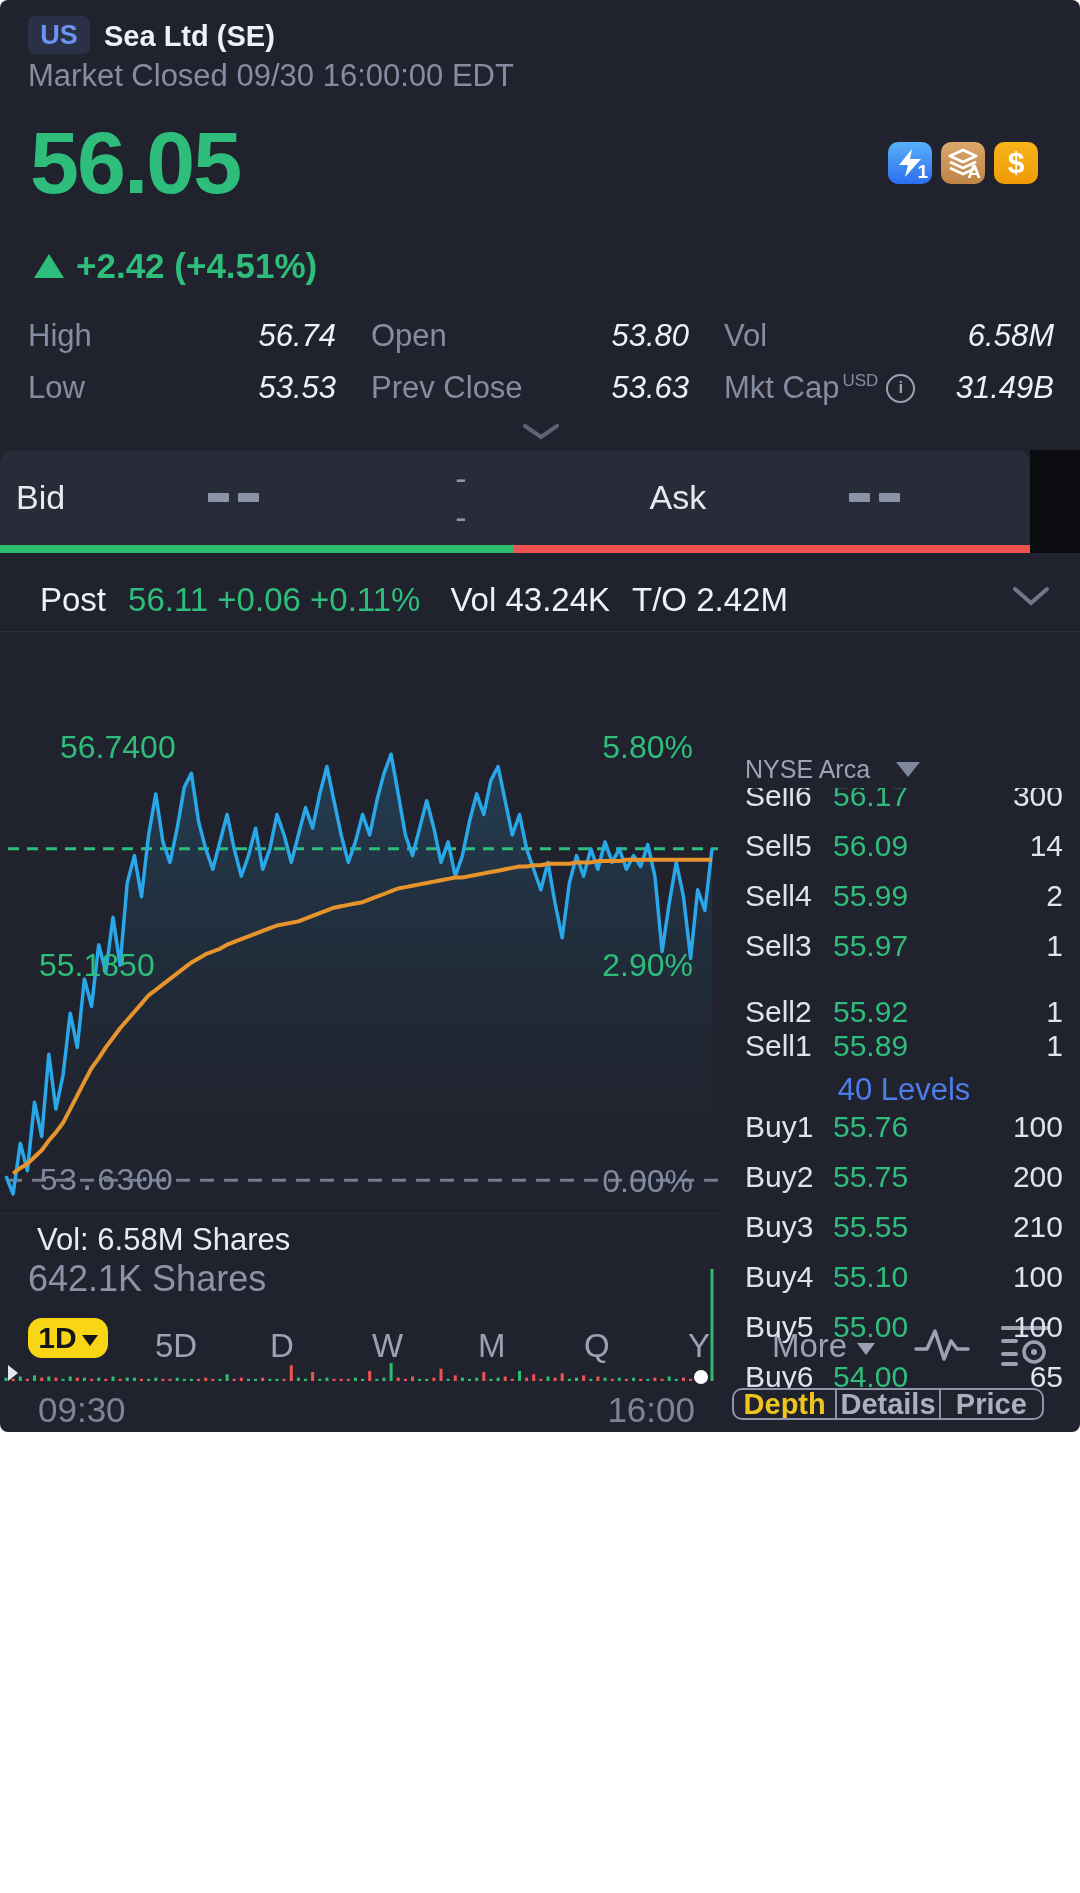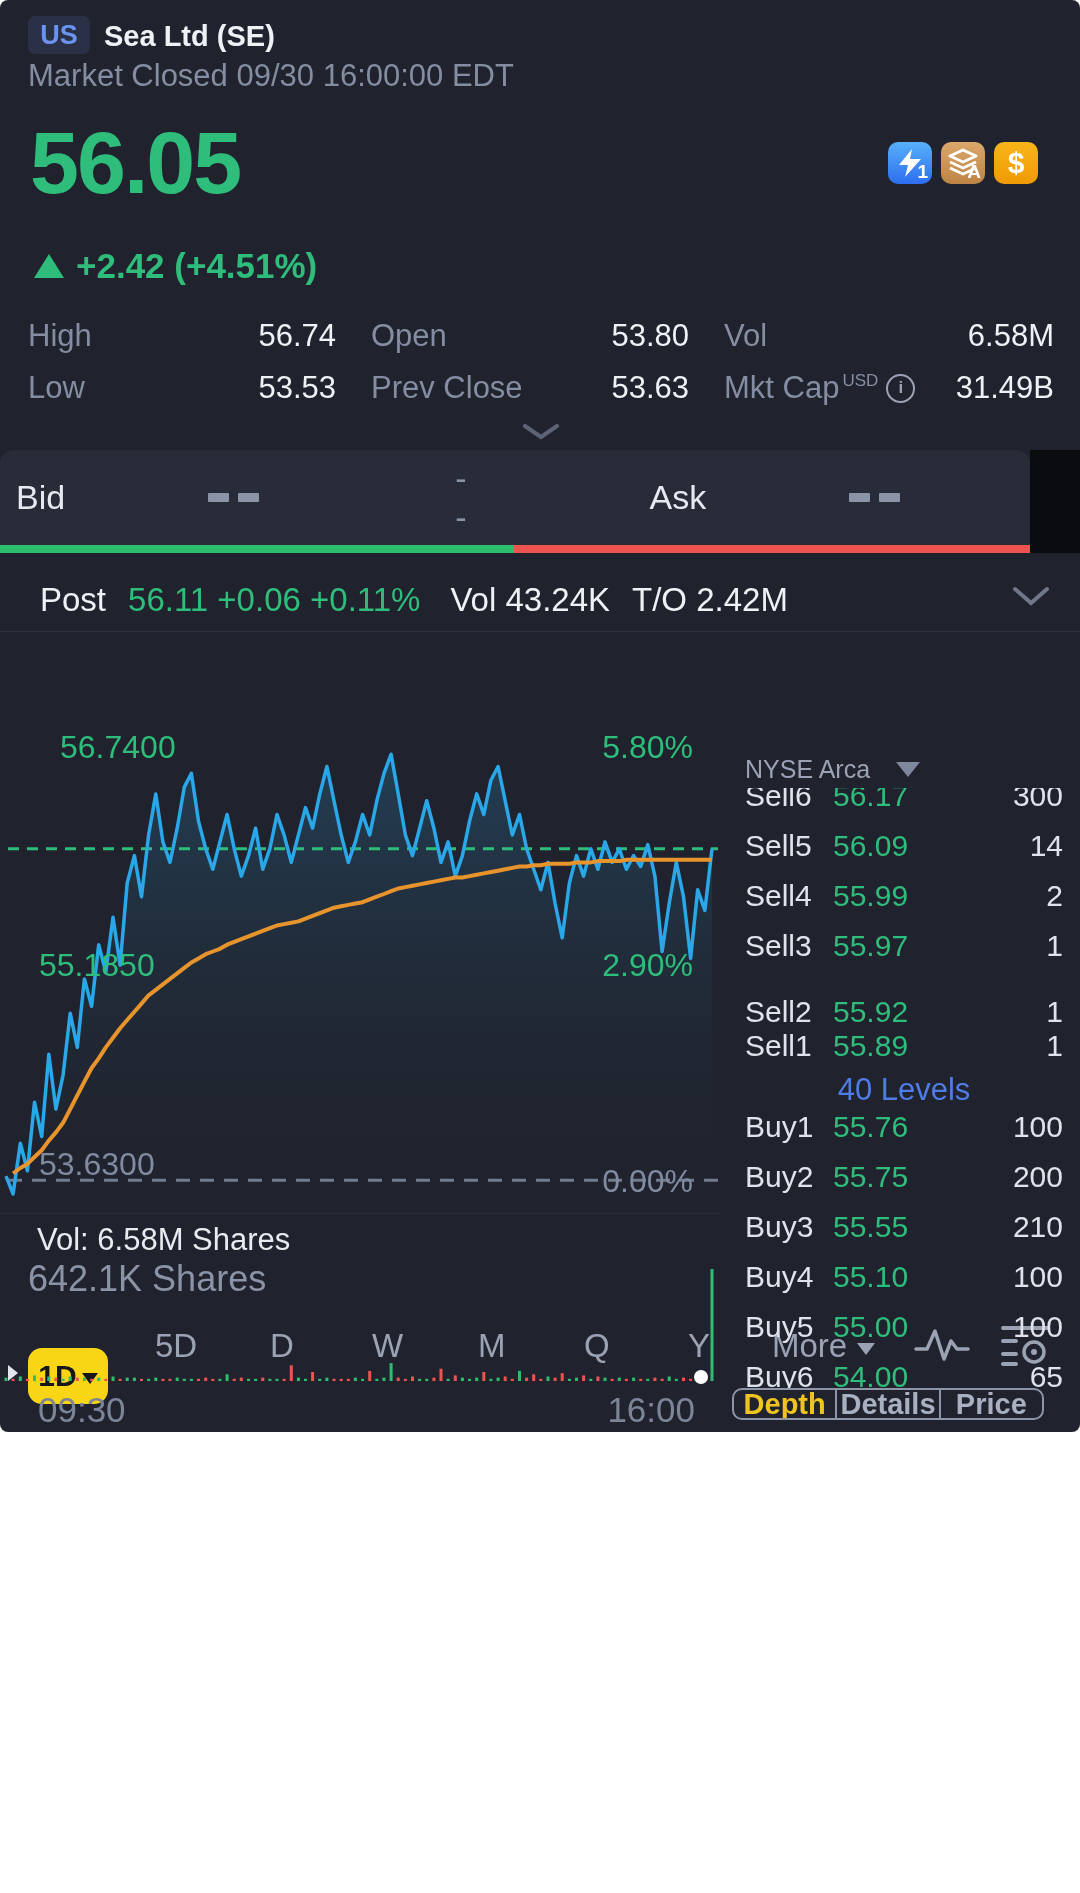--- a/index.html
+++ b/index.html
@@ -21,21 +21,21 @@
   #ic-stack{left:941px;background:linear-gradient(180deg,#dba76a,#bd8445);}
   #ic-dollar{left:994px;background:linear-gradient(180deg,#f8b519,#f09a06);font-size:30px;font-weight:700;}
   .badge-sub{position:absolute;right:4px;bottom:1px;font-size:19px;font-weight:700;color:#fff;}
 
   
   #stats-grid{left:28px;top:310px;width:1026px;height:106px;display:grid;
     grid-template-columns:308px 318px 330px;grid-template-rows:52px 52px;column-gap:35px;}
   .stat-cell{display:flex;align-items:center;font-size:31px;}
   .stat-label{color:#848da1;display:flex;align-items:flex-start;}
   .stat-label sup{font-size:17px;color:#848da1;margin-left:3px;line-height:1;margin-top:2px;}
-  .stat-value{color:#eef1f6;margin-left:auto;}
+  .stat-value{color:#eef1f6;margin-left:auto;font-style:italic;}
   .info-ic{width:25px;height:25px;border:2px solid #9aa2b4;border-radius:50%;color:#9aa2b4;
     font-size:17px;font-weight:700;display:flex;align-items:center;justify-content:center;margin-left:8px;font-style:normal;}
   .chev{stroke:#5c6375;stroke-width:4;fill:none;stroke-linecap:round;}
 
   
   #bidask{left:0;top:450px;width:1030px;height:95px;background:#282c38;border-radius:14px 14px 0 0;
     display:flex;align-items:center;color:#8b93a7;font-size:34px;gap:48px;}
   #bidask .lab{color:#e6e9f0;}
   .thick-dash{display:inline-flex;gap:9px;}
   .thick-dash i{width:21px;height:9px;background:#8b93a7;border-radius:1px;}
@@ -43,22 +43,22 @@
   #bar-green{left:0;top:545px;width:514px;height:8px;background:#2ebd6f;}
   #bar-red{left:514px;top:545px;width:516px;height:8px;background:#ef5350;}
 
   
   #post-row{left:40px;top:575px;width:1000px;height:50px;display:flex;align-items:center;font-size:33px;color:#eef1f6;gap:22px;}
   #post-row .grn{color:#2ebd7b;}
   #post-divider{left:0;top:631px;width:1080px;height:1px;background:#2c303b;}
 
   
   #tab-row{left:0;top:655px;width:1080px;height:70px;}
-  #range-active{left:28px;top:663px;width:80px;height:56px;background:#f8d616;border-radius:14px;
-    display:flex;align-items:center;justify-content:center;gap:5px;color:#14161c;font-size:30px;font-weight:700;margin-top:30px;}
+  #range-active{left:28px;top:663px;width:80px;height:40px;background:#f8d616;border-radius:14px;
+    display:flex;align-items:center;justify-content:center;gap:5px;color:#14161c;font-size:30px;font-weight:700;}
   #range-active .tri-dn-s{width:0;height:0;border-left:8px solid transparent;border-right:8px solid transparent;border-top:11px solid #14161c;margin-top:4px;}
   .tab{position:absolute;top:672px;color:#9aa2b4;font-size:33px;}
   #tab-more{display:flex;align-items:center;gap:10px;}
   #tab-more .tri-dn-s{width:0;height:0;border-left:9px solid transparent;border-right:9px solid transparent;border-top:12px solid #9aa2b4;margin-top:5px;}
 
   
   #price-pane{left:0;top:735px;width:720px;height:470px;overflow:hidden;}
   .ylab{position:absolute;font-size:32px;color:#2ebd7b;}
   .ylab.grey{color:#808aa0;}
   #vol-divider{left:0;top:1213px;width:720px;height:1px;background:#2a2e38;}
@@ -228,21 +228,21 @@
       <path id="area-path" fill="url(#areaFill)" d="M6.0 441.2L13.1 459.0L20.3 408.3L27.4 435.7L34.5 367.2L41.7 401.5L48.8 319.3L55.9 374.1L63.1 339.8L70.2 278.2L77.3 312.4L84.4 243.9L91.6 271.3L98.7 209.7L105.8 237.1L113.0 182.2L120.1 230.2L127.2 148.0L134.4 120.6L141.5 161.7L148.6 100.0L155.8 58.9L162.9 106.9L170.0 127.4L177.2 93.2L184.3 52.1L191.4 38.4L198.5 86.3L205.7 113.7L212.8 134.3L219.9 106.9L227.1 79.5L234.2 113.7L241.3 141.1L248.5 120.6L255.6 93.2L262.7 134.3L269.9 113.7L277.0 79.5L284.1 100.0L291.3 127.4L298.4 100.0L305.5 72.6L312.6 93.2L319.8 58.9L326.9 31.5L334.0 65.8L341.2 100.0L348.3 127.4L355.4 106.9L362.6 79.5L369.7 100.0L376.8 65.8L384.0 38.4L391.1 19.2L398.2 58.9L405.4 100.0L412.5 120.6L419.6 93.2L426.7 65.8L433.9 93.2L441.0 127.4L448.1 106.9L455.3 141.1L462.4 120.6L469.5 86.3L476.7 58.9L483.8 79.5L490.9 45.2L498.1 31.5L505.2 65.8L512.3 100.0L519.5 79.5L526.6 113.7L533.7 134.3L540.8 154.8L548.0 127.4L555.1 168.5L562.2 202.8L569.4 148.0L576.5 120.6L583.6 141.1L590.8 113.7L597.9 134.3L605.0 106.9L612.2 127.4L619.3 113.7L626.4 134.3L633.6 120.6L640.7 131.5L647.8 109.6L654.9 141.1L662.1 216.5L669.2 168.5L676.3 127.4L683.5 161.7L690.6 223.4L697.7 154.8L704.9 175.4L712.0 113.7L712.0 470L6 470Z"></path>
       <line id="lastline" x1="8" x2="718" stroke="#2ebd7b" stroke-width="3" stroke-dasharray="11 8" y1="113.73177842565673" y2="113.73177842565673"></line>
       <line id="pcline" x1="8" x2="718" stroke="#737b8e" stroke-width="3" stroke-dasharray="14 10" y1="445.3352769679301" y2="445.3352769679301"></line>
       <path id="price-path" fill="none" stroke="#2aa7e8" stroke-width="3.5" stroke-linejoin="round" d="M6.0 441.2L13.1 459.0L20.3 408.3L27.4 435.7L34.5 367.2L41.7 401.5L48.8 319.3L55.9 374.1L63.1 339.8L70.2 278.2L77.3 312.4L84.4 243.9L91.6 271.3L98.7 209.7L105.8 237.1L113.0 182.2L120.1 230.2L127.2 148.0L134.4 120.6L141.5 161.7L148.6 100.0L155.8 58.9L162.9 106.9L170.0 127.4L177.2 93.2L184.3 52.1L191.4 38.4L198.5 86.3L205.7 113.7L212.8 134.3L219.9 106.9L227.1 79.5L234.2 113.7L241.3 141.1L248.5 120.6L255.6 93.2L262.7 134.3L269.9 113.7L277.0 79.5L284.1 100.0L291.3 127.4L298.4 100.0L305.5 72.6L312.6 93.2L319.8 58.9L326.9 31.5L334.0 65.8L341.2 100.0L348.3 127.4L355.4 106.9L362.6 79.5L369.7 100.0L376.8 65.8L384.0 38.4L391.1 19.2L398.2 58.9L405.4 100.0L412.5 120.6L419.6 93.2L426.7 65.8L433.9 93.2L441.0 127.4L448.1 106.9L455.3 141.1L462.4 120.6L469.5 86.3L476.7 58.9L483.8 79.5L490.9 45.2L498.1 31.5L505.2 65.8L512.3 100.0L519.5 79.5L526.6 113.7L533.7 134.3L540.8 154.8L548.0 127.4L555.1 168.5L562.2 202.8L569.4 148.0L576.5 120.6L583.6 141.1L590.8 113.7L597.9 134.3L605.0 106.9L612.2 127.4L619.3 113.7L626.4 134.3L633.6 120.6L640.7 131.5L647.8 109.6L654.9 141.1L662.1 216.5L669.2 168.5L676.3 127.4L683.5 161.7L690.6 223.4L697.7 154.8L704.9 175.4L712.0 113.7"></path>
       <path id="vwap-path" fill="none" stroke="#e8942c" stroke-width="4" stroke-linejoin="round" d="M13.1 438.5L20.3 433.0L27.4 428.9L34.5 422.0L41.7 415.2L48.8 405.6L55.9 397.4L63.1 387.8L70.2 374.1L77.3 360.4L84.4 346.7L91.6 333.0L98.7 323.4L105.8 312.4L113.0 302.8L120.1 293.2L127.2 285.0L134.4 276.8L141.5 268.6L148.6 260.3L155.8 254.9L162.9 249.4L170.0 243.9L177.2 238.4L184.3 232.9L191.4 227.5L198.5 223.4L205.7 219.2L212.8 216.5L219.9 213.8L227.1 209.7L234.2 206.9L241.3 204.2L248.5 201.4L255.6 198.7L262.7 195.9L269.9 193.2L277.0 190.5L284.1 189.1L291.3 187.7L298.4 186.4L305.5 183.6L312.6 180.9L319.8 178.1L326.9 175.4L334.0 172.7L341.2 171.3L348.3 169.9L355.4 168.5L362.6 167.2L369.7 164.4L376.8 161.7L384.0 159.0L391.1 156.2L398.2 153.5L405.4 152.1L412.5 150.7L419.6 149.4L426.7 148.0L433.9 146.6L441.0 145.2L448.1 143.9L455.3 142.5L462.4 142.5L469.5 141.1L476.7 139.8L483.8 138.4L490.9 137.0L498.1 135.7L505.2 134.3L512.3 132.9L519.5 131.5L526.6 131.5L533.7 130.2L540.8 130.2L548.0 128.8L555.1 128.8L562.2 128.8L569.4 128.8L576.5 127.4L583.6 127.4L590.8 127.4L597.9 126.1L605.0 126.1L612.2 126.1L619.3 126.1L626.4 124.7L633.6 124.7L640.7 124.7L647.8 124.7L654.9 124.7L662.1 124.7L669.2 124.7L676.3 124.7L683.5 124.7L690.6 124.7L697.7 124.7L704.9 124.7L712.0 124.7"></path>
     </svg>
     <div class="ylab" style="left:60px;top:-6px;">56.7400</div>
     <div class="ylab" style="right:27px;top:-6px;">5.80%</div>
     <div class="ylab" style="left:39px;top:212px;">55.1850</div>
     <div class="ylab" style="right:27px;top:212px;">2.90%</div>
-    <div class="ylab grey" style="left:39px;top:411px;">53.6300</div>
+    <div class="ylab grey" style="left:39px;top:428px;font-family:Liberation Mono, monospace;">53.6300</div>
     <div class="ylab grey" style="right:27px;top:428px;">0.00%</div>
   </div>
 
   <div id="vol-divider" class="abs"></div>
   <div id="vol-line1" class="abs">Vol:  6.58M Shares</div>
   <div id="vol-line2" class="abs">642.1K Shares</div>
 
   <div id="vol-pane" class="abs">
     <svg id="vol-svg" width="720" height="130" viewBox="0 0 720 130">
       <g id="vol-bars">

